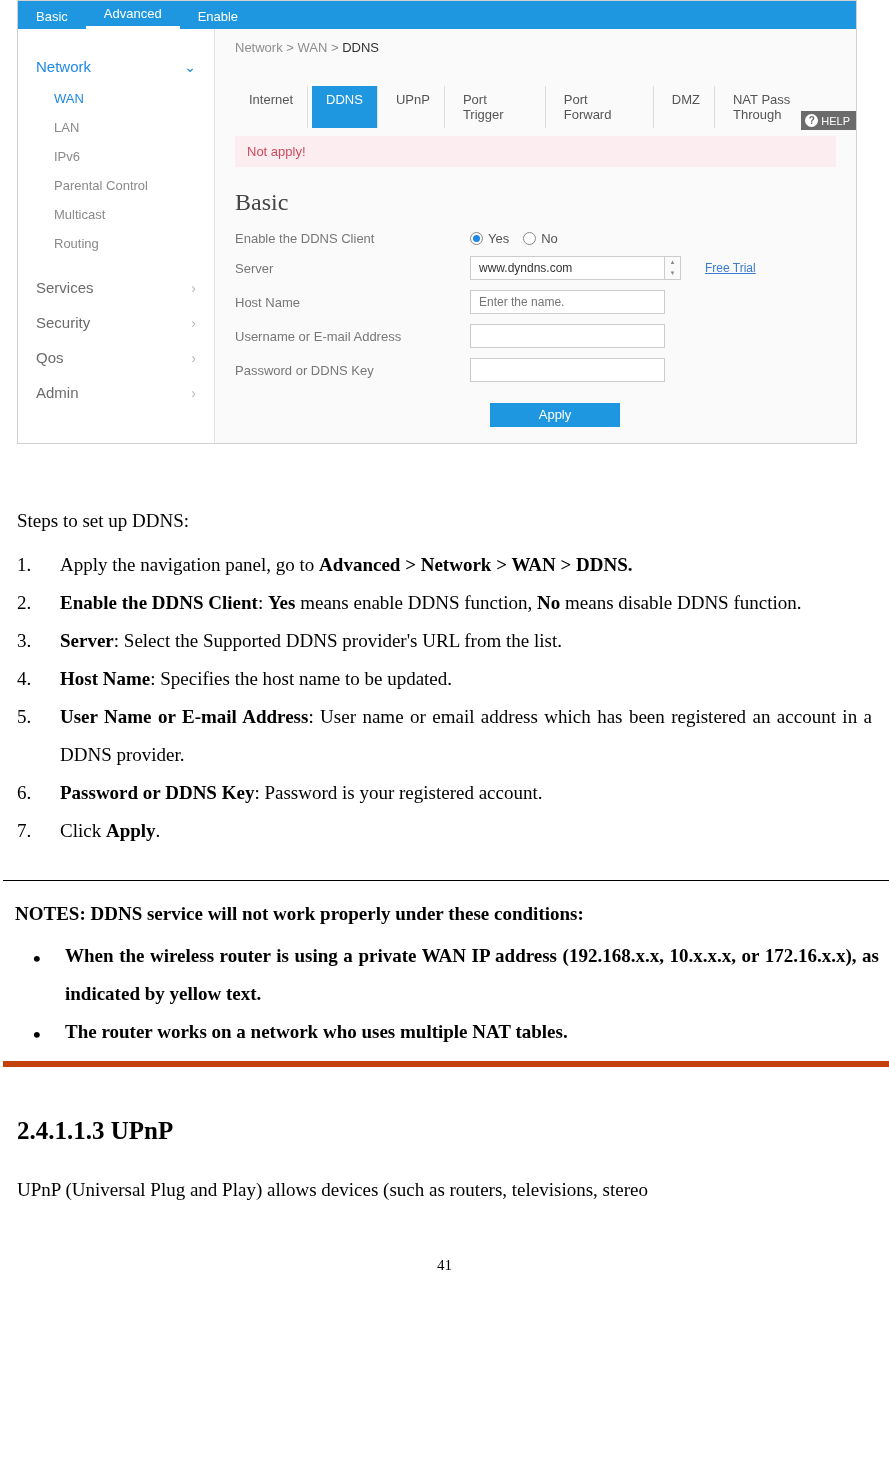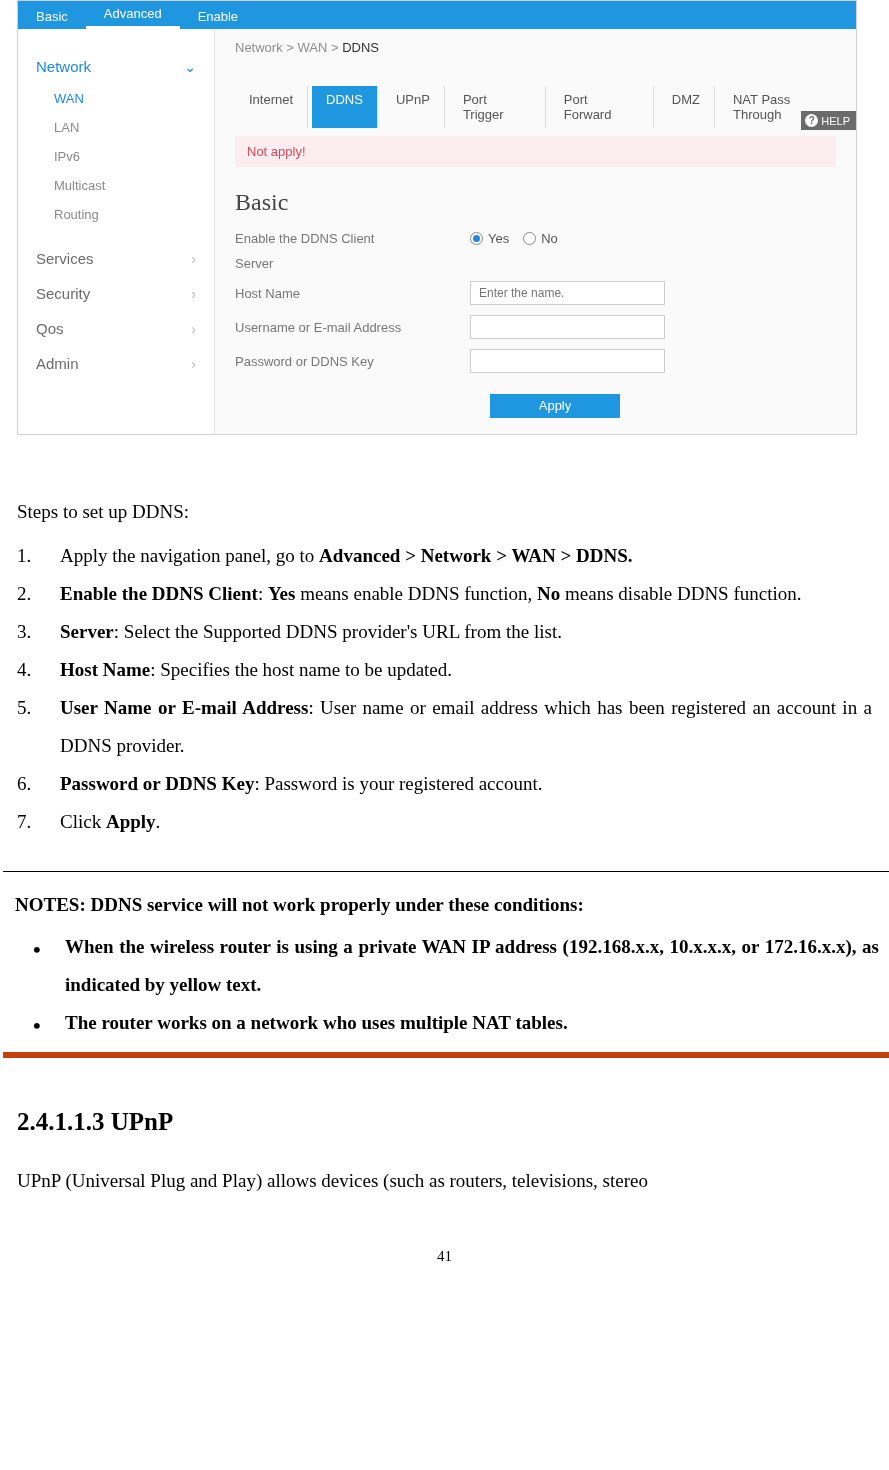--- a/index.html
+++ b/index.html
@@ -225,20 +225,21 @@
 
   <div class="body-area">
     <div class="sidebar">
       <div class="sb-section active">
         <span>Network</span>
         <span class="chev down">⌄</span>
       </div>
       <div class="sb-sub active">WAN</div>
       <div class="sb-sub">LAN</div>
       <div class="sb-sub">IPv6</div>
+      <div class="sb-sub">Parental Control</div>
       <div class="sb-sub">Multicast</div>
       <div class="sb-sub">Routing</div>
       <div style="height:12px"></div>
       <div class="sb-section">
         <span>Services</span>
         <span class="chev">›</span>
       </div>
       <div class="sb-section">
         <span>Security</span>
         <span class="chev">›</span>
@@ -288,20 +289,30 @@
           </div>
           <div class="radio-opt">
             <span class="radio"></span>
             <span>No</span>
           </div>
         </div>
       </div>
 
       <div class="form-row">
         <div class="form-label">Server</div>
+        <div class="form-ctrl">
+          <div class="spinner">
+            <input class="txt-input" style="color: rgb(51, 51, 51);" value="www.dyndns.com">
+            <div class="spin-btns">
+              <span>▴</span>
+              <span>▾</span>
+            </div>
+          </div>
+          <span class="link">Free Trial</span>
+        </div>
       </div>
 
       <div class="form-row">
         <div class="form-label">Host Name</div>
         <div class="form-ctrl">
           <input class="txt-input" placeholder="Enter the name." style="">
         </div>
       </div>
 
       <div class="form-row">

